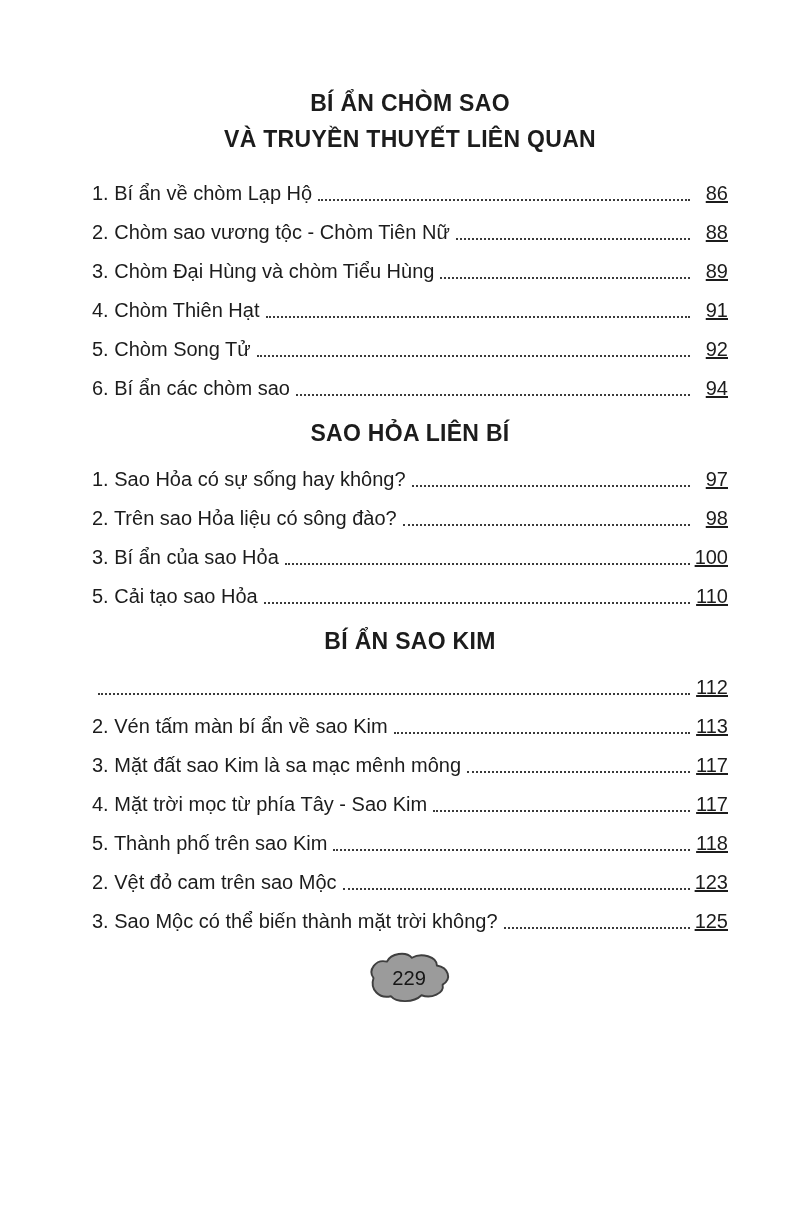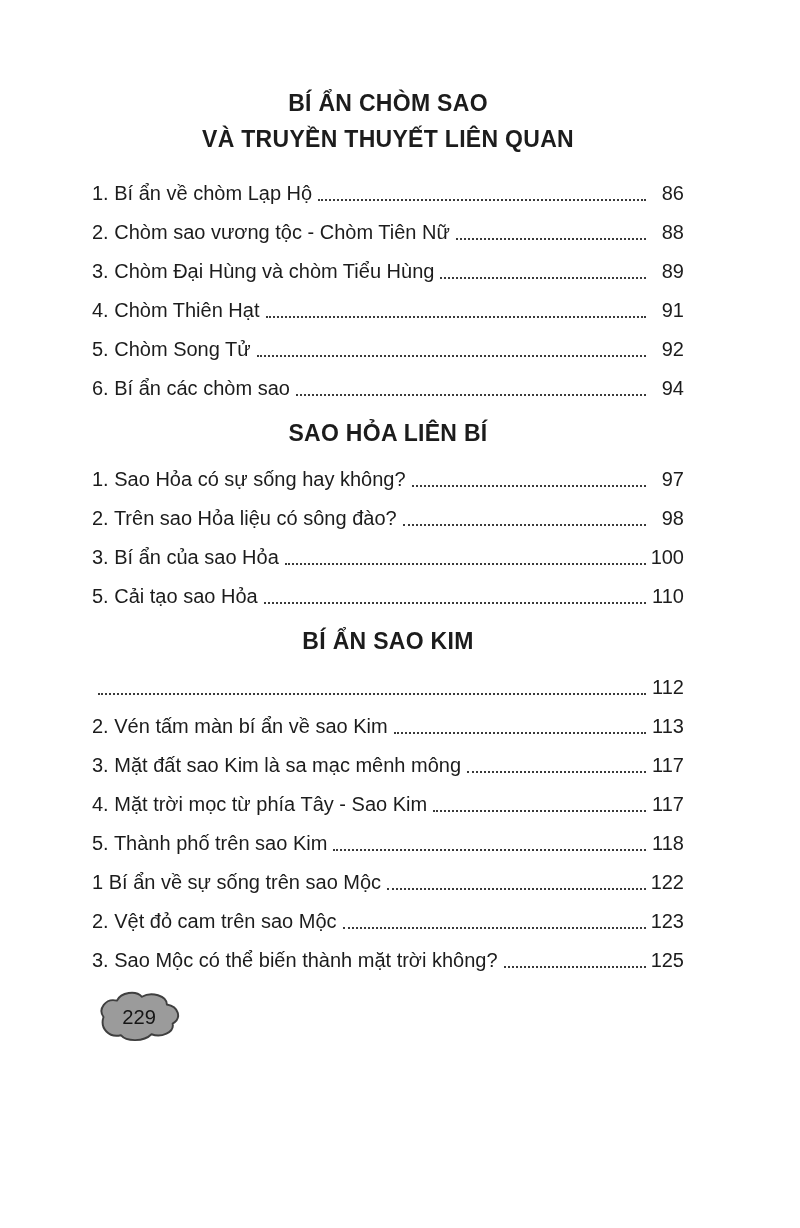--- a/index.html
+++ b/index.html
@@ -3,21 +3,21 @@
 <meta charset="utf-8">
 <style>
   html, body { margin: 0; padding: 0; background: #ffffff; }
   .page {
     position: relative;
     width: 800px;
     height: 1228px;
     margin: 0 auto;
     background: #ffffff;
     box-sizing: border-box;
-    padding: 86px 116px 0 92px;
+    padding: 86px 72px 0 92px;
     font-family: "Liberation Sans", sans-serif;
     color: #1c1c1c;
     overflow: hidden;
   }
   .doc-title {
     text-align: center;
     font-weight: bold;
     font-size: 23px;
     line-height: 1.55;
     margin-bottom: 24px;
@@ -42,23 +42,25 @@
   .leader {
     flex: 1 1 auto;
     min-width: 16px;
     margin: 0 4px 4px 6px;
     border-bottom: 2.5px dotted #3a3a3a;
   }
   .toc-page {
     white-space: nowrap;
     min-width: 34px;
     text-align: right;
+    text-decoration: underline;
   }
   .footer {
     display: flex;
+    justify-content: center;
     margin-top: 16px;
   }
   .cloud text {
     font-family: "Liberation Sans", sans-serif;
   }
 </style>
 </head>
 <body>
 
 <div class="page">
@@ -144,25 +146,20 @@
     <span class="toc-page">117</span>
   </div>
   <div class="toc-row">
     <span class="toc-label">5. Thành phố trên sao Kim</span>
     <span class="leader"></span>
     <span class="toc-page">118</span>
   </div>
 
 
   <div class="toc-row">
-    <span class="toc-label">1 Bí ẩn về sự sống trên sao Mộc</span>
-    <span class="leader"></span>
-    <span class="toc-page">122</span>
-  </div>
-  <div class="toc-row">
     <span class="toc-label">2. Vệt đỏ cam trên sao Mộc</span>
     <span class="leader"></span>
     <span class="toc-page">123</span>
   </div>
   <div class="toc-row">
     <span class="toc-label">3. Sao Mộc có thể biến thành mặt trời không?</span>
     <span class="leader"></span>
     <span class="toc-page">125</span>
   </div>
 

